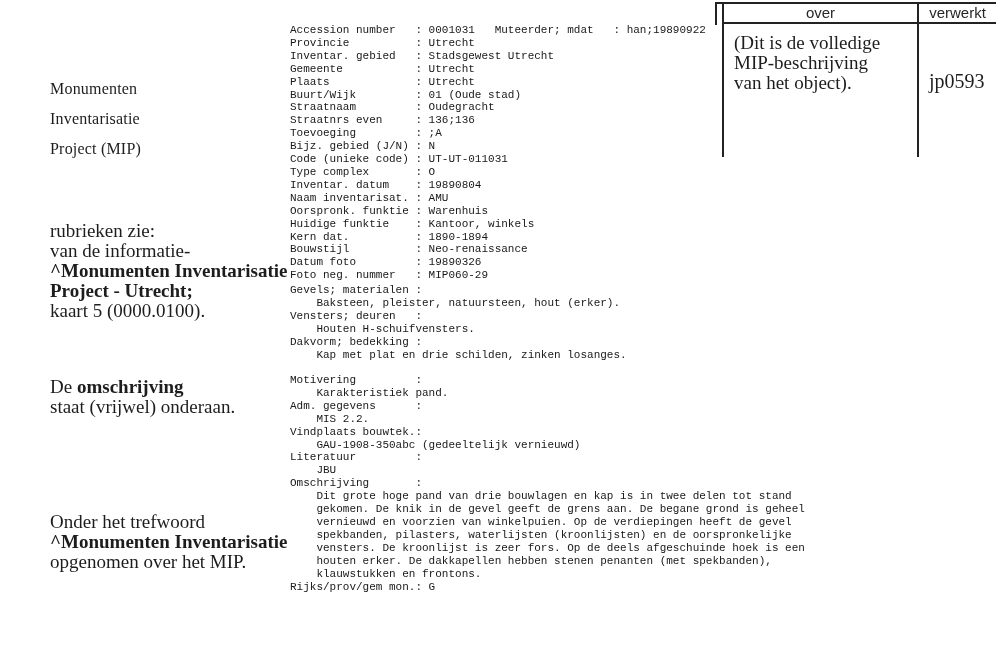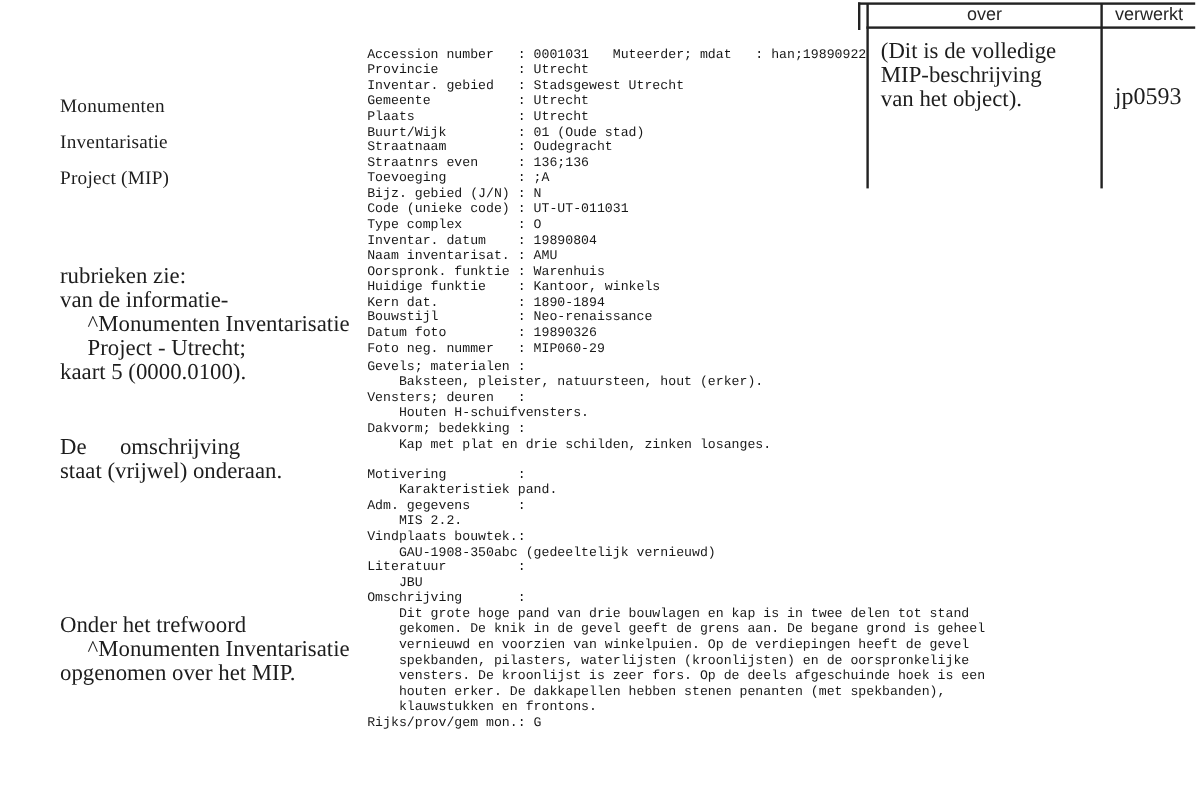--- a/index.html
+++ b/index.html
@@ -7,23 +7,23 @@
     position:relative; width:1000px; height:654px; margin:0 auto;
     background:#ffffff; color:#1d1d1d; overflow:hidden;
     font-family:"Liberation Serif", serif;
   }
   .doc-title {
     position:absolute; left:50px; top:74px; margin:0;
     font-size:16px; line-height:30px; font-weight:400;
     white-space:pre-line; letter-spacing:0.2px;
   }
   .note { position:absolute; left:50px; font-size:19px; line-height:20px; }
-  .note .b, .note b { font-weight:normal;margin-left:23px; }
+  .note .b, .note b { font-weight:bold; }
   pre.rec {
-    position:absolute; left:290px; margin:16px;
+    position:absolute; left:290px; margin:0;
     font-family:"Liberation Mono","DejaVu Sans Mono",monospace;
     font-size:11px; line-height:12.9px; color:#181818;
   }
   .hline, .vline { position:absolute; background:#222222; }
   .thead {
     position:absolute; top:4px; font-family:"Liberation Sans",sans-serif;
     font-size:15px; line-height:18px; text-align:center; color:#262626;
   }
   .bron-note {
     position:absolute; left:734px; top:33px;
@@ -42,21 +42,21 @@
 Project (MIP)</h1>
 
     <div class="note" style="top:221px">
       <div>rubrieken zie:</div>
       <div>van de informatie-</div>
       <div class="b">^Monumenten Inventarisatie</div>
       <div class="b">Project - Utrecht;</div>
       <div>kaart 5 (0000.0100).</div>
     </div>
 
-    <div class="note" style="top:363px">
+    <div class="note" style="top:377px">
       <div><span>De </span><b>omschrijving</b></div>
       <div>staat (vrijwel) onderaan.</div>
     </div>
 
     <div class="note" style="top:512px">
       <div>Onder het trefwoord</div>
       <div class="b">^Monumenten Inventarisatie</div>
       <div>opgenomen over het MIP.</div>
     </div>
   </aside>

